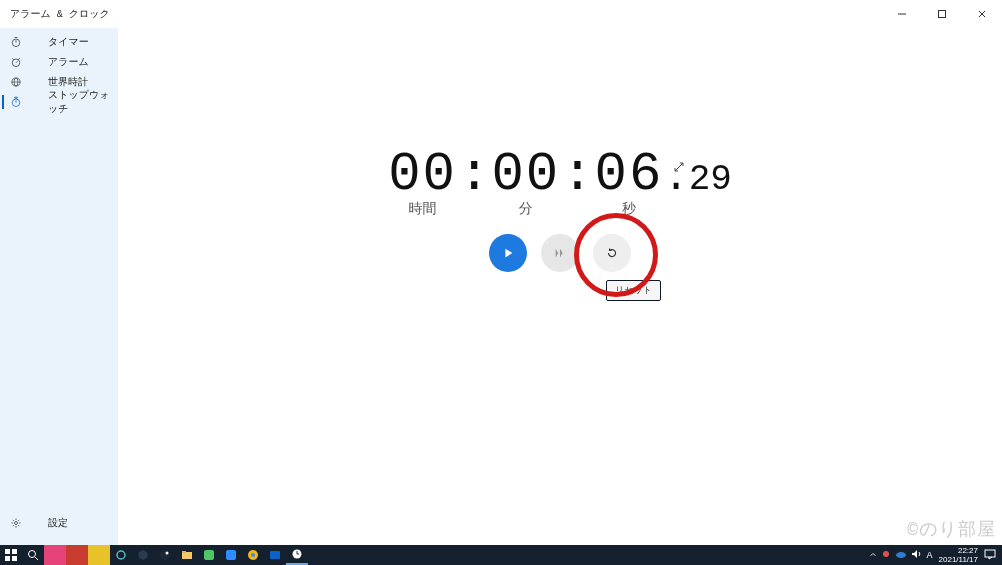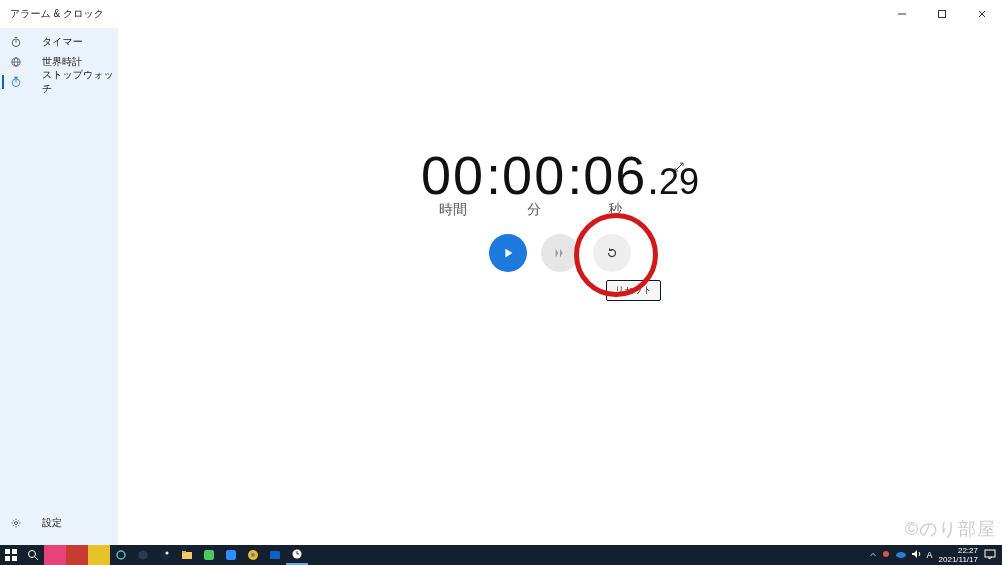--- a/index.html
+++ b/index.html
@@ -1,28 +1,28 @@
 <!DOCTYPE html>
 <html><head>
 <meta charset="utf-8">
 <style>
   * { margin: 0; padding: 0; box-sizing: border-box; }
   html, body { width: 1002px; height: 565px; overflow: hidden; font-family: "Yu Gothic UI", "Segoe UI", sans-serif; background: #fff; }
-  .window { position: relative; width: 1002px; height: 546px; background: #fff; }
+  .window { position: relative; width: 1002px; height: 546px; background: #fff; font-family: Liberation Mono, monospace; }
 
   
   .titlebar { display: flex; align-items: center; height: 28px; padding-left: 10px; }
   .title-text { font-size: 10px; color: #222; }
   .title-controls { position: absolute; top: 0; right: 0; display: flex; }
   .title-btn { width: 40px; height: 28px; display: flex; align-items: center; justify-content: center; font-size: 11px; color: #333; }
 
   
   .app-body { display: flex; height: calc(545px - 28px); }
   .sidebar { width: 118px; background: #eaf3fb; display: flex; flex-direction: column; padding-top: 4px; }
-  .nav-item { display: flex; align-items: center; height: 20px; padding-left: 10px; gap: 20px; font-size: 10px; color: #222; position: relative; cursor: pointer; }
+  .nav-item { display: flex; align-items: center; height: 20px; padding-left: 10px; gap: 26px; font-size: 10px; color: #222; position: relative; cursor: pointer; }
   .nav-item .icon { width: 12px; height: 12px; display: flex; align-items: center; justify-content: center; }
   .nav-item.selected::before { content: ""; position: absolute; left: 2px; top: 3px; height: 14px; width: 2px; background: #0a63c9; }
   .sidebar-spacer { flex: 1; }
 
   
   .main { flex: 1; background: #fff; position: relative; }
   .expand-icon { position: absolute; top: 132px; right: 316px; width: 14px; height: 14px; display: flex; align-items: center; justify-content: center; color: #444; cursor: pointer; }
 
   .time-display { position: absolute; top: 120px; left: 50%; transform: translateX(-50%); display: flex; align-items: baseline; font-weight: 300; color: #111; }
   .big-seg { font-size: 54px; letter-spacing: 2px; line-height: 1; position: relative; }
@@ -93,20 +93,31 @@
               <circle cx="8" cy="9" r="5" fill="none" stroke="#333" stroke-width="1"></circle>
               <line x1="8" y1="9" x2="8" y2="5.5" stroke="#333" stroke-width="1"></line>
               <line x1="6" y1="2" x2="10" y2="2" stroke="#333" stroke-width="1"></line>
             </svg>
         </span>
         <span>タイマー</span>
       </div>
       <div class="nav-item">
         <span class="icon">
           <svg viewBox="0 0 16 16" width="12" height="12">
+              <circle cx="8" cy="9" r="5" fill="none" stroke="#333" stroke-width="1"></circle>
+              <line x1="8" y1="9" x2="10" y2="7" stroke="#333" stroke-width="1"></line>
+              <line x1="3" y1="3" x2="5" y2="5" stroke="#333" stroke-width="1"></line>
+              <line x1="13" y1="3" x2="11" y2="5" stroke="#333" stroke-width="1"></line>
+            </svg>
+        </span>
+        <span>アラーム</span>
+      </div>
+      <div class="nav-item">
+        <span class="icon">
+          <svg viewBox="0 0 16 16" width="12" height="12">
               <circle cx="8" cy="8" r="5.5" fill="none" stroke="#333" stroke-width="1"></circle>
               <ellipse cx="8" cy="8" rx="2.5" ry="5.5" fill="none" stroke="#333" stroke-width="0.8"></ellipse>
               <line x1="2.5" y1="8" x2="13.5" y2="8" stroke="#333" stroke-width="0.8"></line>
             </svg>
         </span>
         <span>世界時計</span>
       </div>
       <div class="nav-item selected">
         <span class="icon">
           <svg viewBox="0 0 16 16" width="12" height="12">

